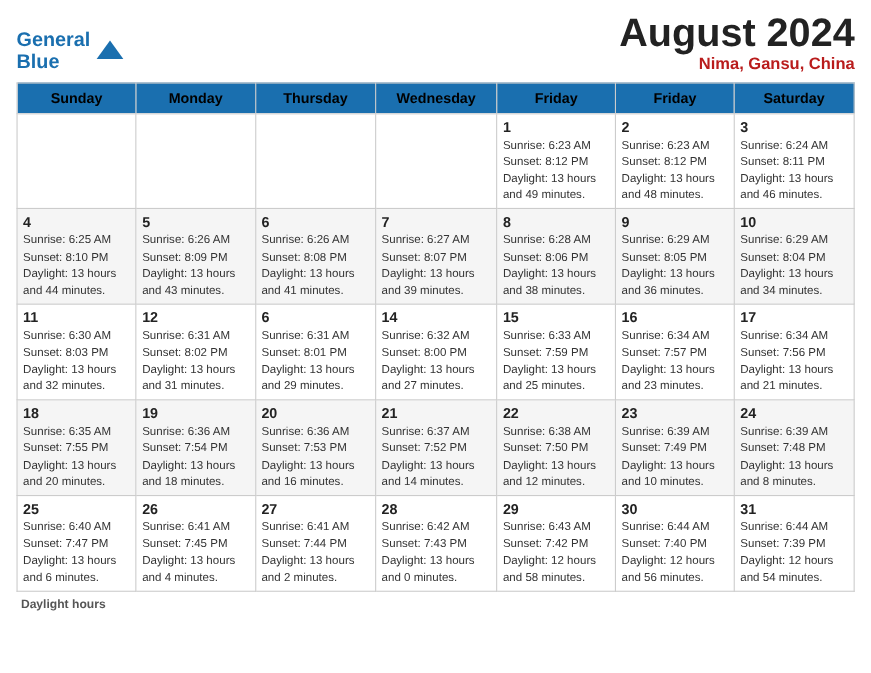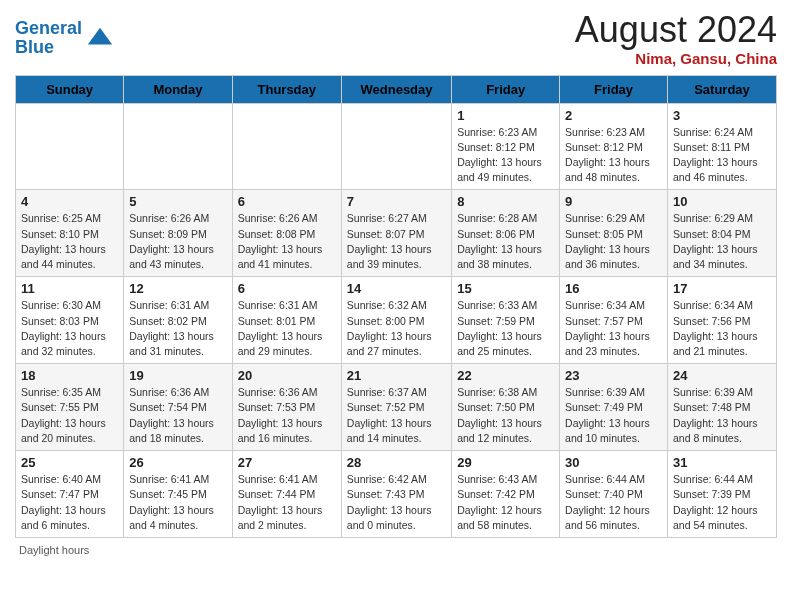--- a/index.html
+++ b/index.html
@@ -6,21 +6,21 @@
     body {
       font-family: Arial, sans-serif;
       background: #fff;
       width: 792px;
       min-height: 612px;
       padding: 10px 15px;
     }
     .header {
       display: flex;
       justify-content: space-between;
-      align-items: center;
+      align-items: flex-end;
       margin-bottom: 8px;
     }
     .logo {
       display: flex;
       align-items: center;
       gap: 2px;
     }
     .logo-text {
       font-size: 18px;
       font-weight: bold;
@@ -31,21 +31,21 @@
     .logo-icon {
       width: 28px;
       height: 28px;
       margin-left: 2px;
     }
     .title-block {
       text-align: right;
     }
     .month-year {
       font-size: 36px;
-      font-weight: normal;
+      font-weight: bold;
       color: #222;
       line-height: 1.1;
     }
     .location {
       font-size: 15px;
       color: #b91c1c;
       font-weight: bold;
     }
     table {
       width: 100%;
@@ -252,14 +252,14 @@
         </td>
         <td>
           <div class="day-number">31</div>
           <div class="day-info">Sunrise: 6:44 AM<br>Sunset: 7:39 PM<br>Daylight: 12 hours and 54 minutes.</div>
         </td>
       </tr>
     </tbody>
 </table>
 
 <div style="margin-top:6px; font-size:11px; color:#555; padding-left:4px;">
-  <span style="font-weight:normal;text-align:right;">Daylight hours</span>
+  <span style="font-weight:bold;text-align:right;">Daylight hours</span>
 </div>
 
 </body></html>

